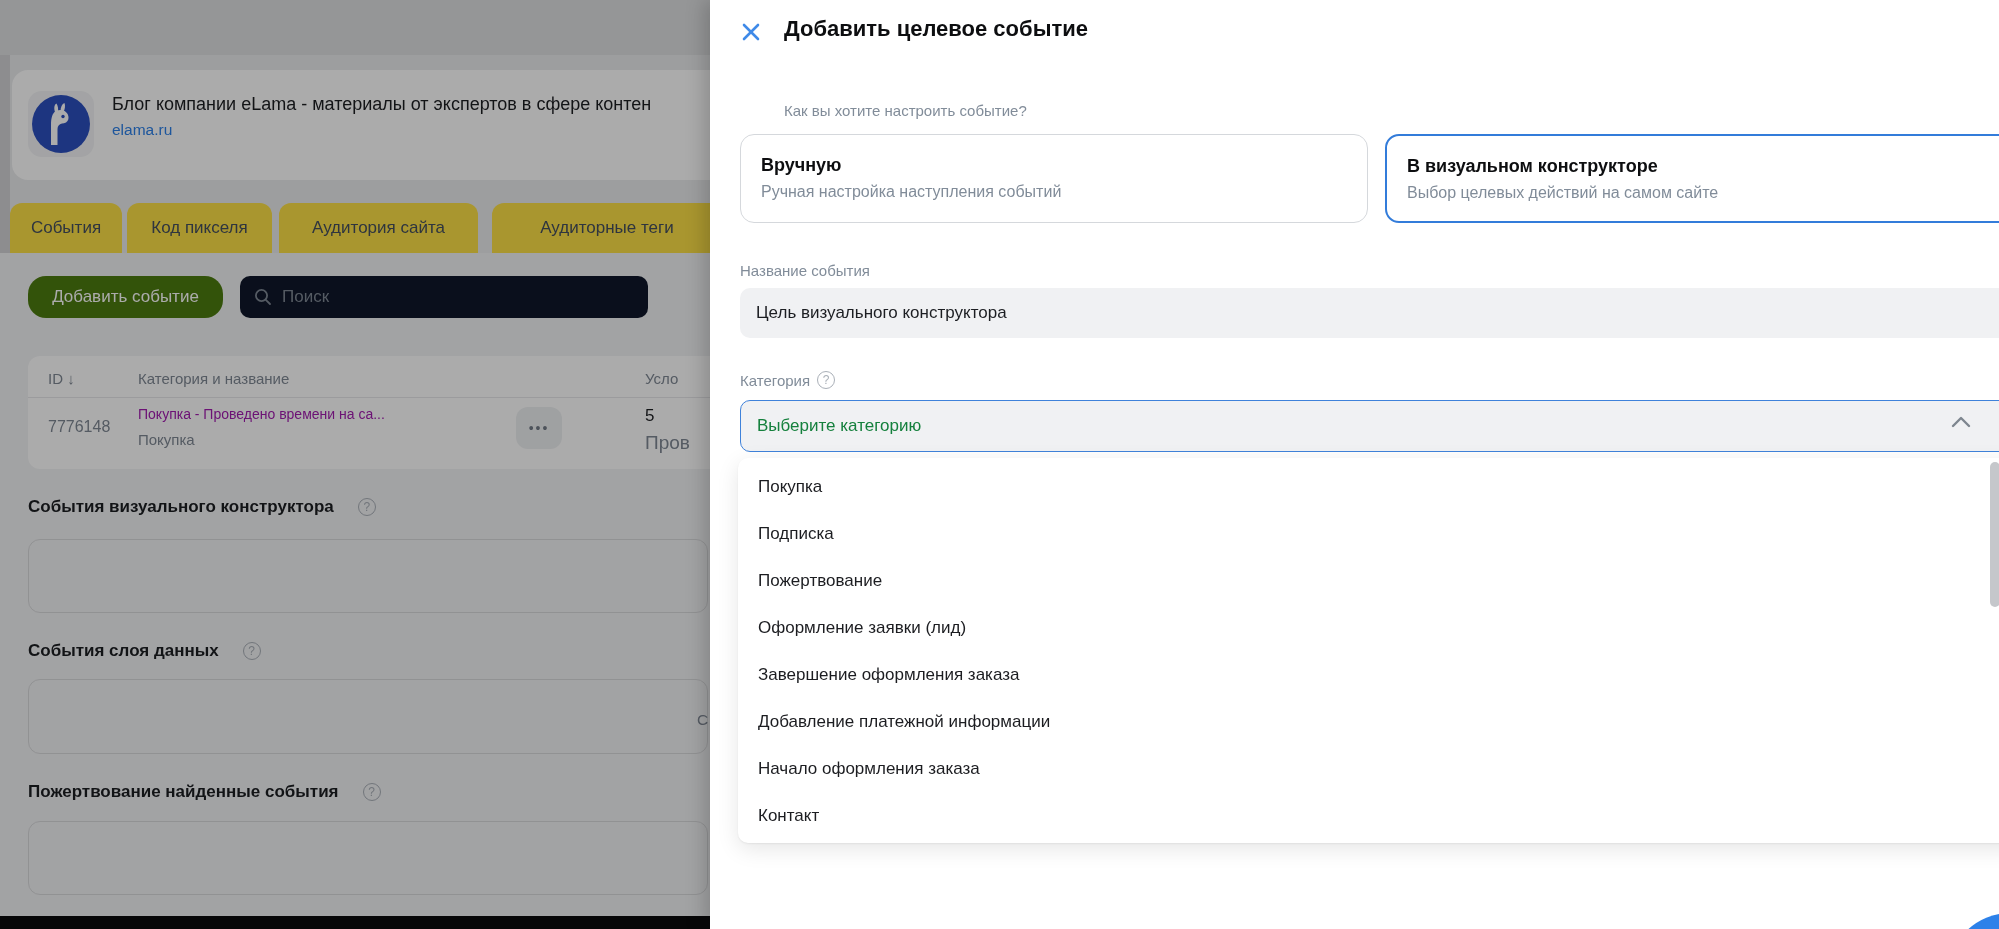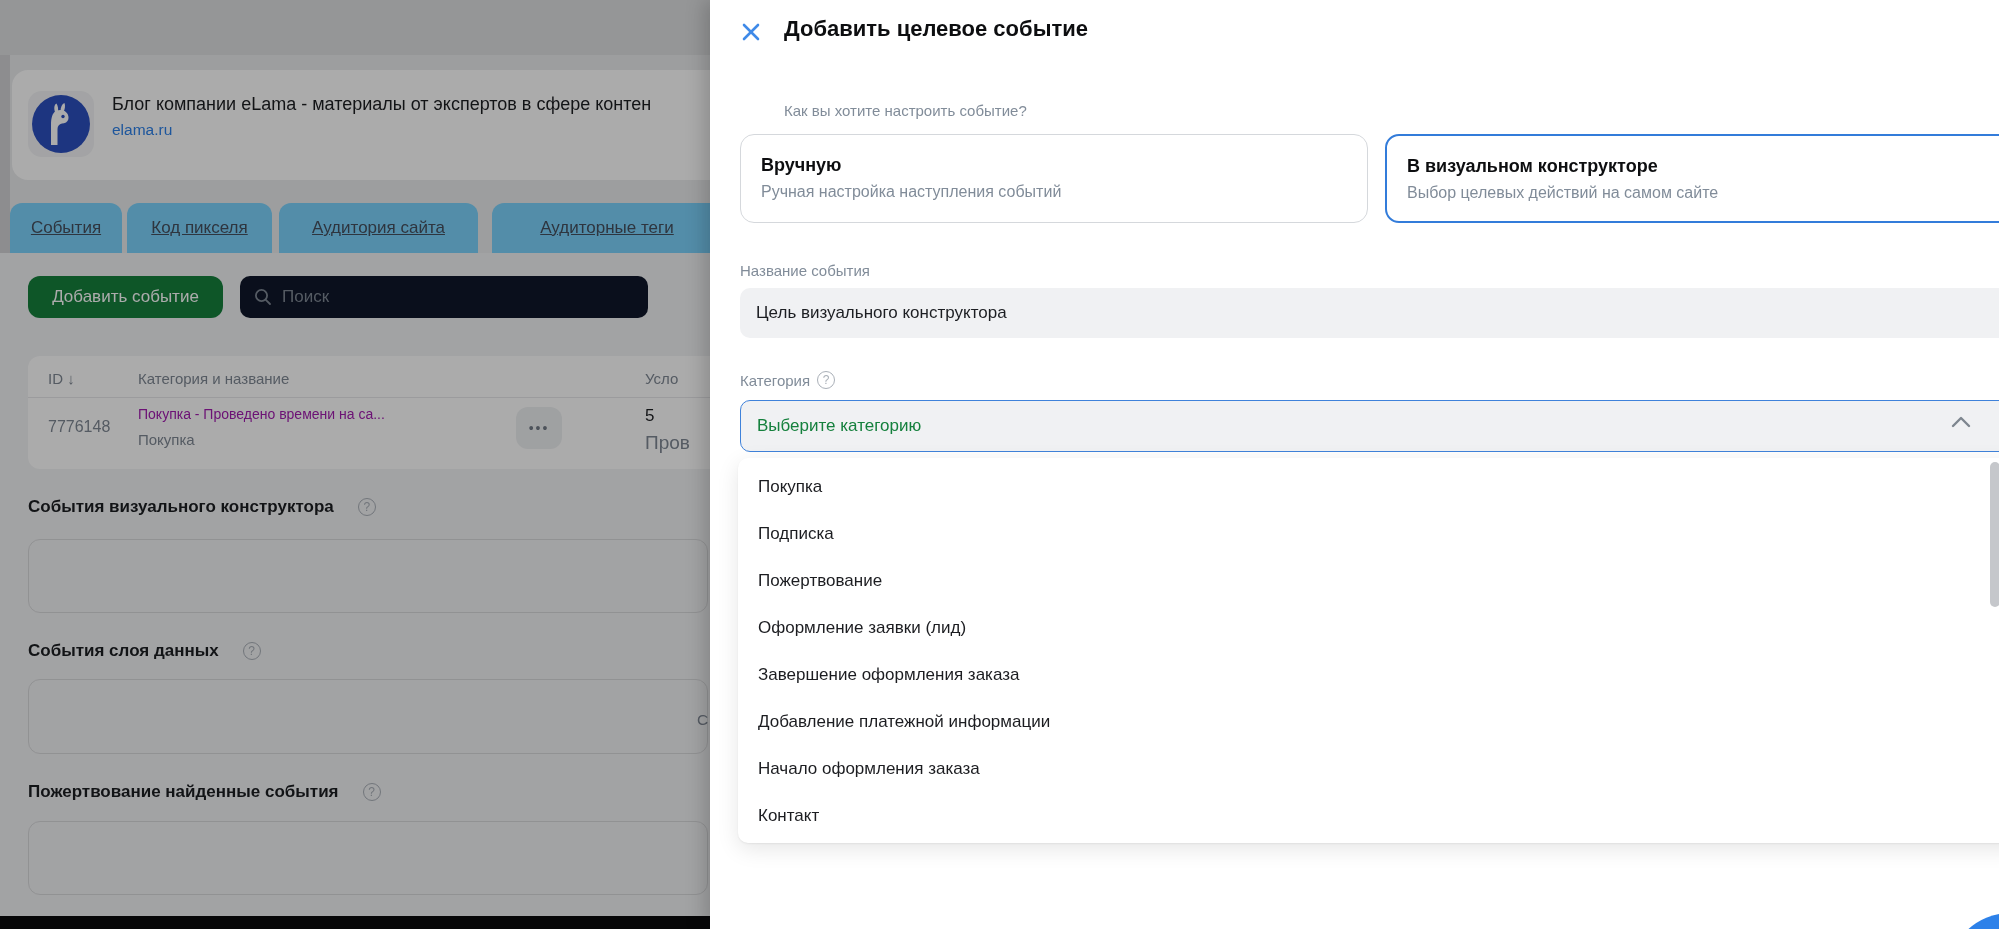--- a/index.html
+++ b/index.html
@@ -11,25 +11,25 @@
   
   .page{position:absolute;inset:0;}
   .page-topstrip{position:absolute;left:0;top:0;width:100%;height:55px;background:#dfe0e2;}
   .page-upper{position:absolute;left:0;top:55px;width:100%;height:198px;background:#ebecee;}
   .page-gutter{position:absolute;left:0;top:55px;width:10px;height:861px;background:#d2d3d5;}
   .header-card{position:absolute;left:12px;top:70px;width:1500px;height:110px;background:#ffffff;border-radius:16px;}
   .logo-tile{position:absolute;left:16px;top:21px;width:66px;height:66px;border-radius:14px;background:#f3f4f6;display:flex;align-items:center;justify-content:center;}
   .header-title{position:absolute;left:100px;top:24px;font-size:18px;color:#1c1e22;white-space:nowrap;}
   .header-link{position:absolute;left:100px;top:51px;font-size:15.5px;color:#2d81e9;}
   .tabs{position:absolute;left:0;top:203px;height:50px;}
-  .tab{position:absolute;top:0;height:50px;background:#7dd3fc;border-radius:12px 12px 0 0;
-       display:flex;align-items:center;justify-content:center;font-size:17px;color:#454f5e;text-decoration:underline;}
+  .tab{position:absolute;top:0;height:50px;background:#fde047;border-radius:12px 12px 0 0;
+       display:flex;align-items:center;justify-content:center;font-size:17px;color:#454f5e;}
   .tab1{left:10px;width:112px;} .tab2{left:127px;width:145px;} .tab3{left:279px;width:199px;} .tab4{left:492px;width:230px;}
   .page-content{position:absolute;left:0;top:253px;width:100%;height:676px;background:#f2f3f5;}
-  .add-btn{position:absolute;left:28px;top:23px;width:195px;height:42px;border-radius:12px;background:#15803d;
+  .add-btn{position:absolute;left:28px;top:23px;width:195px;height:42px;border-radius:18px;background:#4d7c0f;
        color:#ffffff;font-size:17px;display:flex;align-items:center;justify-content:center;border:none;}
   .search-box{position:absolute;left:240px;top:23px;width:408px;height:42px;border-radius:10px;background:#0f172a;
        display:flex;align-items:center;gap:10px;padding:0 14px;box-sizing:border-box;}
   .search-ph{font-size:17px;color:#7f8894;}
   .table-card{position:absolute;left:28px;top:103px;width:700px;height:113px;background:#ffffff;border-radius:12px;}
   .th{position:absolute;top:14px;font-size:15px;color:#7f8894;white-space:nowrap;}
   .th-id{left:20px;} .th-cat{left:110px;} .th-cond{left:617px;}
   .table-divider{position:absolute;left:0;top:41px;width:100%;height:1px;background:#e7e8ea;}
   .cell-id{position:absolute;left:20px;top:62px;font-size:16px;color:#7f8894;}
   .cell-title{position:absolute;left:110px;top:50px;font-size:14px;color:#a21caf;white-space:nowrap;}

